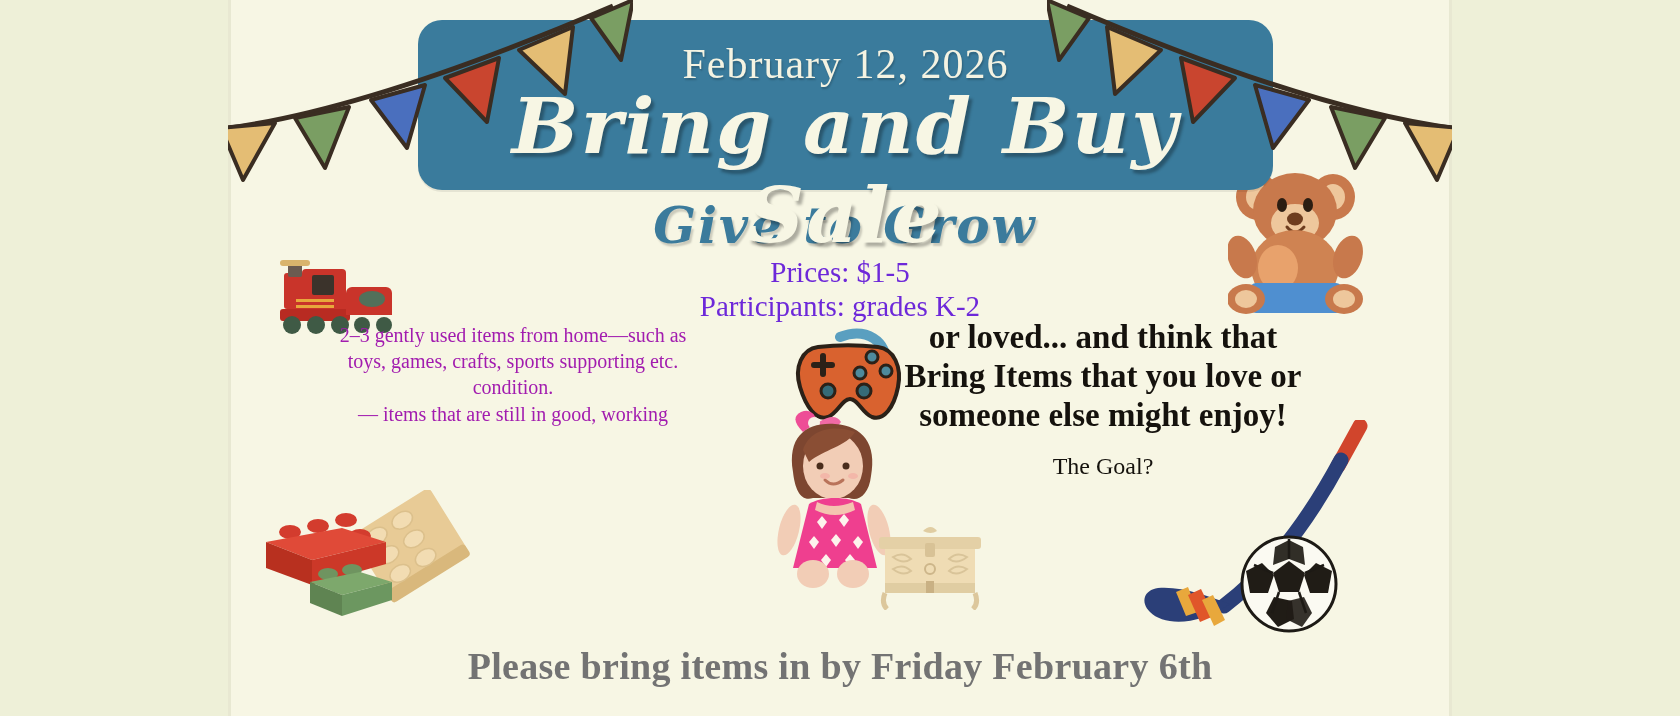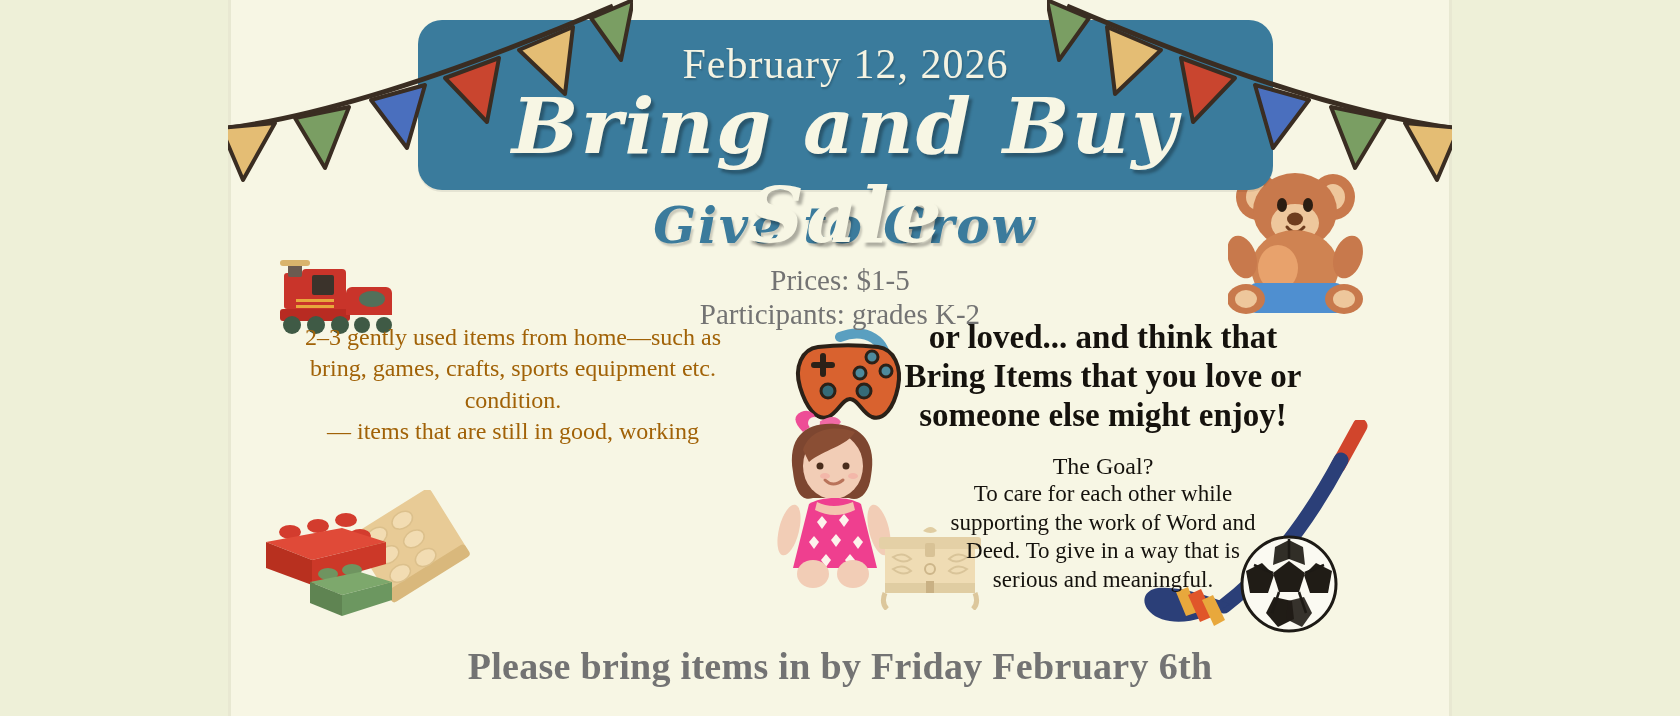--- a/index.html
+++ b/index.html
@@ -54,29 +54,29 @@
     font-family:"DejaVu Serif",serif;
     font-style:italic;font-weight:bold;
     font-size:50px;color:#3b7b9c;
     letter-spacing:2px;
     text-shadow:2px 3px 2px rgba(0,0,0,.18);
     z-index:3;
   }
 
   .meta{
     position:absolute;left:0;right:0;top:255px;text-align:center;
-    font-size:29px;color:#737373;line-height:1.18;z-index:3;margin-top:8px;
+    font-size:29px;color:#6d28d9;line-height:1.18;z-index:3;
   }
 
   
   .col-left{
     position:absolute;left:20px;top:322px;width:530px;text-align:center;z-index:3;
   }
   .col-left .head{font-size:35px;font-weight:bold;color:#15120d;margin-bottom:4px;}
-  .col-left .body{font-size:24px;color:#a16207;line-height:1.31;}
+  .col-left .body{font-size:20px;color:#a21caf;line-height:1.31;}
 
   
   .col-right{
     position:absolute;left:660px;top:318px;width:430px;text-align:center;z-index:3;
   }
   .col-right .head{
     font-size:33px;font-weight:bold;color:#15120d;line-height:1.18;
   }
   .col-right .goal-head{font-size:24px;color:#15120d;margin-top:18px;}
   .col-right .goal-body{font-size:23px;color:#15120d;line-height:1.25;}
@@ -216,21 +216,21 @@
         <ellipse cx="108" cy="92" rx="10" ry="6" fill="#6f9460"></ellipse>
         <path d="M54 92 L104 82 L136 92 L86 105 Z" fill="#7da86c"></path>
         <path d="M54 92 L86 105 L86 126 L54 113 Z" fill="#5f8452"></path>
         <path d="M86 105 L136 92 L136 110 L86 126 Z" fill="#6c9760"></path>
       </g>
     </svg>
 
     <div class="col-left">
       <div class="body">
         <div>2–3 gently used items from home—such as</div>
-        <div>bring, games, crafts, sports equipment etc.</div>
+        <div>toys, games, crafts, sports supporting etc.</div>
         <div>condition.</div>
         <div>— items that are still in good, working</div>
       </div>
     </div>
 
     <svg class="art art-controller" width="120" height="105" viewBox="0 0 120 105">
       <path d="M52 12 C 78 2, 100 16, 98 40" stroke="#5a9fc0" stroke-width="10" fill="none" stroke-linecap="round"></path>
       <path d="M30 22 C 14 24, 6 42, 12 62 C 18 82, 28 96, 40 92 C 50 88, 54 74, 62 74 C 70 74, 74 88, 84 92 C 96 96, 106 82, 110 62 C 114 42, 106 24, 90 22 C 72 20, 48 20, 30 22 Z" fill="#d9622f" stroke="#2b2118" stroke-width="4"></path>
       <path d="M26 40 h18 M35 31 v18" stroke="#2b2118" stroke-width="6" stroke-linecap="round"></path>
       <circle cx="84" cy="32" r="6" fill="#4e8a9c" stroke="#2b2118" stroke-width="3"></circle>
@@ -287,26 +287,20 @@
       <path d="M102 68 q4 10 -2 16" stroke="#dcc79c" stroke-width="5" fill="none"></path>
     </svg>
 
     <div class="col-right">
       <div class="head">
         <div>or loved... and think that</div>
         <div>Bring Items that you love or</div>
         <div>someone else might enjoy!</div>
       </div>
       <div class="goal-head">The Goal?</div>
-      <div class="goal-body">
-        <div>To care for each other while</div>
-        <div>supporting the work of Word and</div>
-        <div>Deed. To give in a way that is</div>
-        <div>serious and meaningful.</div>
-      </div>
     </div>
 
     <svg class="art art-hockey" width="230" height="230" viewBox="0 0 230 230">
       <path d="M222 6 L 200 46" stroke="#d1452c" stroke-width="15" stroke-linecap="round"></path>
       <path d="M203 40 C 160 120, 120 160, 86 186" stroke="#2b3f78" stroke-width="15" stroke-linecap="round" fill="none"></path>
       <path d="M92 184 C 60 206, 26 206, 12 192 C 2 182, 6 170, 20 168 C 44 166, 70 176, 92 184 Z" fill="#2b3f78"></path>
       <path d="M38 172 l10 24 l12 -4 l-10 -25 z" fill="#e8a83c"></path>
       <path d="M50 175 l12 27 l14 -6 l-13 -27 z" fill="#e0562a"></path>
       <path d="M64 180 l12 26 l11 -6 l-12 -25 z" fill="#e8a83c"></path>
     </svg>

